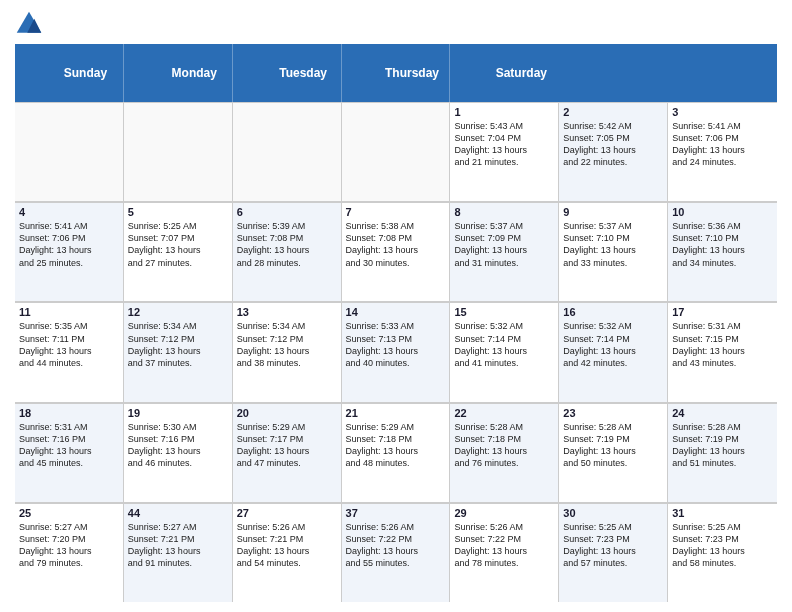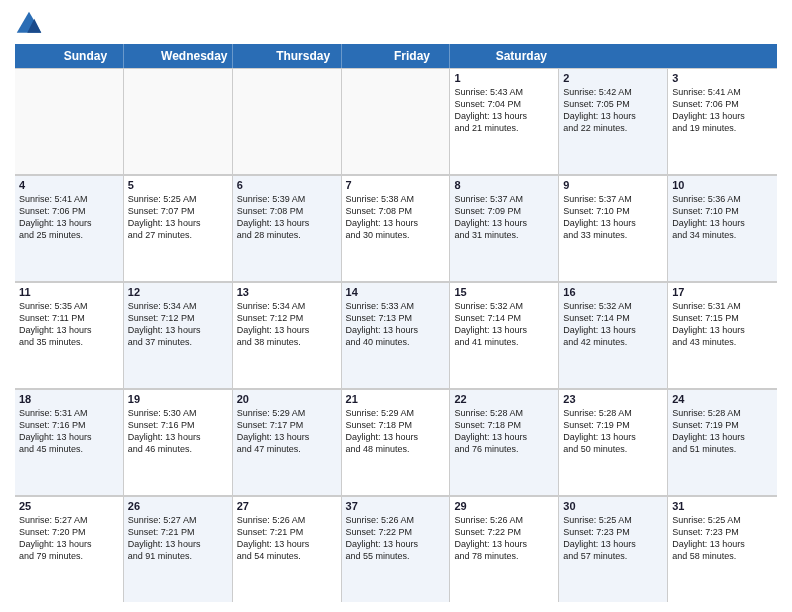--- a/index.html
+++ b/index.html
@@ -68,21 +68,21 @@
     .cal-header {
       display: grid;
       grid-template-columns: repeat(7, 1fr);
       background: #2a6db5;
     }
     .cal-header-cell {
       color: #fff;
       font-size: 12px;
       font-weight: bold;
       text-align: center;
-      padding: 5px 2px;
+      padding: 22px 2px;
       border-right: 1px solid rgba(255,255,255,0.3);
       margin-left: 33px;
     }
     .cal-header-cell:last-child { border-right: none; }
     .cal-body {
       flex: 1;
       display: flex;
       flex-direction: column;
     }
     .cal-row {
@@ -133,23 +133,23 @@
     </div>
     <div class="title-area">
       <div class="month-title"></div>
       <div class="location"></div>
     </div>
   </div>
 
   <div class="calendar">
     <div class="cal-header">
     <div class="cal-header-cell">Sunday</div>
-        <div class="cal-header-cell">Wednesday</div>
+        <div class="cal-header-cell">Monday</div>
+        <div class="cal-header-cell">Tuesday</div>
         <div class="cal-header-cell">Thursday</div>
-        <div class="cal-header-cell">Friday</div>
         <div class="cal-header-cell">Saturday</div>
       </div>
     <div class="cal-body">
     <div class="cal-row">
           <div class="cal-cell empty"></div>
           <div class="cal-cell empty"></div>
           <div class="cal-cell empty"></div>
           <div class="cal-cell empty"></div>
           <div class="cal-cell">
             <div class="day-number">1</div>
@@ -163,21 +163,21 @@
             <div class="cell-line">Sunrise: 5:42 AM</div>
             <div class="cell-line">Sunset: 7:05 PM</div>
             <div class="cell-line">Daylight: 13 hours</div>
             <div class="cell-line">and 22 minutes.</div>
           </div>
           <div class="cal-cell">
             <div class="day-number">3</div>
             <div class="cell-line">Sunrise: 5:41 AM</div>
             <div class="cell-line">Sunset: 7:06 PM</div>
             <div class="cell-line">Daylight: 13 hours</div>
-            <div class="cell-line">and 19 minutes.</div>
+            <div class="cell-line">and 24 minutes.</div>
           </div>
         </div>
         <div class="cal-row">
           <div class="cal-cell alt-bg">
             <div class="day-number">4</div>
             <div class="cell-line">Sunrise: 5:41 AM</div>
             <div class="cell-line">Sunset: 7:06 PM</div>
             <div class="cell-line">Daylight: 13 hours</div>
             <div class="cell-line">and 25 minutes.</div>
           </div>
@@ -223,21 +223,21 @@
             <div class="cell-line">Daylight: 13 hours</div>
             <div class="cell-line">and 34 minutes.</div>
           </div>
         </div>
         <div class="cal-row">
           <div class="cal-cell">
             <div class="day-number">11</div>
             <div class="cell-line">Sunrise: 5:35 AM</div>
             <div class="cell-line">Sunset: 7:11 PM</div>
             <div class="cell-line">Daylight: 13 hours</div>
-            <div class="cell-line">and 35 minutes.</div>
+            <div class="cell-line">and 44 minutes.</div>
           </div>
           <div class="cal-cell alt-bg">
             <div class="day-number">12</div>
             <div class="cell-line">Sunrise: 5:34 AM</div>
             <div class="cell-line">Sunset: 7:12 PM</div>
             <div class="cell-line">Daylight: 13 hours</div>
             <div class="cell-line">and 37 minutes.</div>
           </div>
           <div class="cal-cell">
             <div class="day-number">13</div>
@@ -328,21 +328,21 @@
         </div>
         <div class="cal-row">
           <div class="cal-cell">
             <div class="day-number">25</div>
             <div class="cell-line">Sunrise: 5:27 AM</div>
             <div class="cell-line">Sunset: 7:20 PM</div>
             <div class="cell-line">Daylight: 13 hours</div>
             <div class="cell-line">and 79 minutes.</div>
           </div>
           <div class="cal-cell alt-bg">
-            <div class="day-number">26</div>
+            <div class="day-number">44</div>
             <div class="cell-line">Sunrise: 5:27 AM</div>
             <div class="cell-line">Sunset: 7:21 PM</div>
             <div class="cell-line">Daylight: 13 hours</div>
             <div class="cell-line">and 91 minutes.</div>
           </div>
           <div class="cal-cell">
             <div class="day-number">27</div>
             <div class="cell-line">Sunrise: 5:26 AM</div>
             <div class="cell-line">Sunset: 7:21 PM</div>
             <div class="cell-line">Daylight: 13 hours</div>

